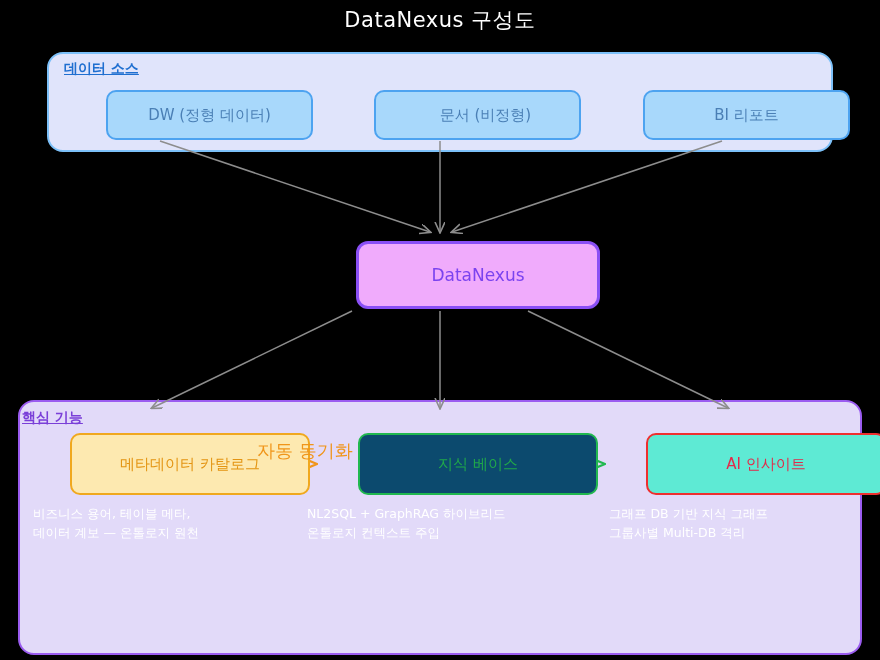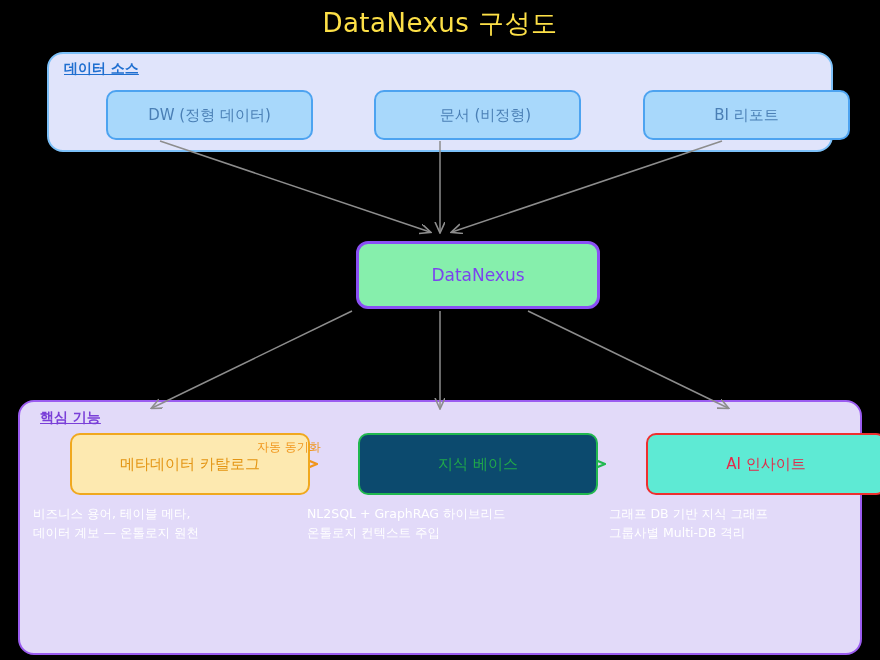--- a/index.html
+++ b/index.html
@@ -32,22 +32,22 @@
     pointer-events: none;
   }
 
   
   .diagram-title {
     position: absolute;
     left: 0;
     top: 6px;
     width: 880px;
     text-align: center;
-    font-size: 26px;
-    color: #fde047;
+    font-size: 21px;
+    color: #ffffff;
     letter-spacing: 0.5px;
     z-index: 5;
   }
 
   
   .cluster {
     position: absolute;
     box-sizing: border-box;
     z-index: 1;
   }
@@ -78,21 +78,21 @@
   #cluster-core {
     left: 18px;
     top: 400px;
     width: 844px;
     height: 255px;
     background: #e2daf9;
     border: 2px solid #9b5cf0;
     border-radius: 16px;
   }
   #label-core {
-    left: 40px;
+    left: 22px;
     top: 409px;
     color: #7a3fd8;
   }
 
   
   .node {
     position: absolute;
     box-sizing: border-box;
     display: flex;
     align-items: center;
@@ -114,21 +114,21 @@
   }
   #node-dw   { left: 68px;  top: 90px; }
   #node-doc  { left: 336px; top: 90px; padding-left: 16px; }
   #node-bi   { left: 605px; top: 90px; }
 
   #node-datanexus {
     left: 318px;
     top: 241px;
     width: 244px;
     height: 68px;
-    background: #86efac;
+    background: #f0abfc;
     border: 3px solid #8a4ff5;
     color: #7b43ef;
     font-size: 17px;
     border-radius: 12px;
   }
 
   .node-feature {
     width: 240px;
     height: 62px;
     border-radius: 10px;
@@ -165,21 +165,21 @@
     z-index: 4;
     white-space: pre-line;
   }
   #caption-catalog { left: 33px;  top: 504px; }
   #caption-kb      { left: 307px; top: 504px; }
   #caption-ai      { left: 609px; top: 504px; }
 
   
   .edge-label {
     position: absolute;
-    font-size: 12px;
+    font-size: 18px;
     z-index: 5;
     white-space: nowrap;
   }
   #edge-label-sync {
     left: 257px;
     top: 439px;
     color: #f0951a;
   }
 </style>
 </head>

